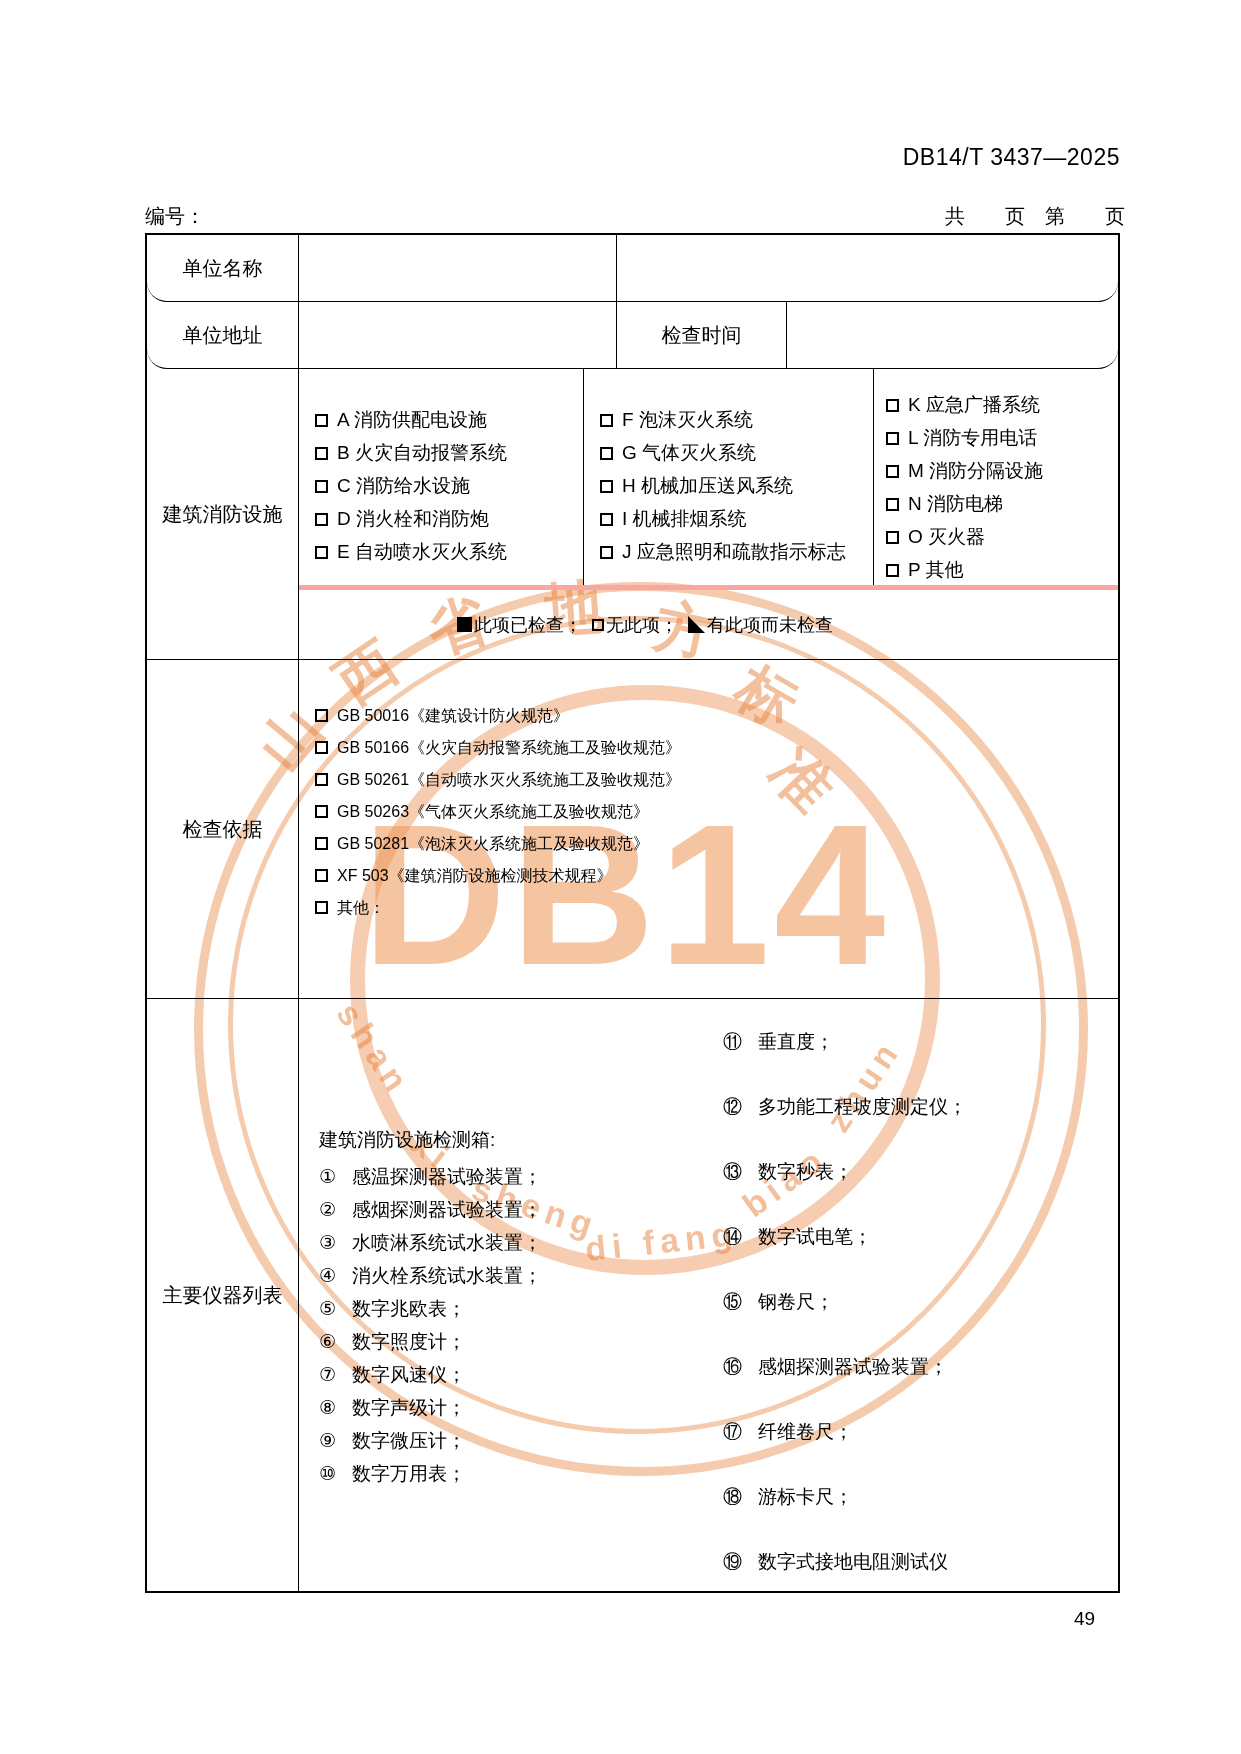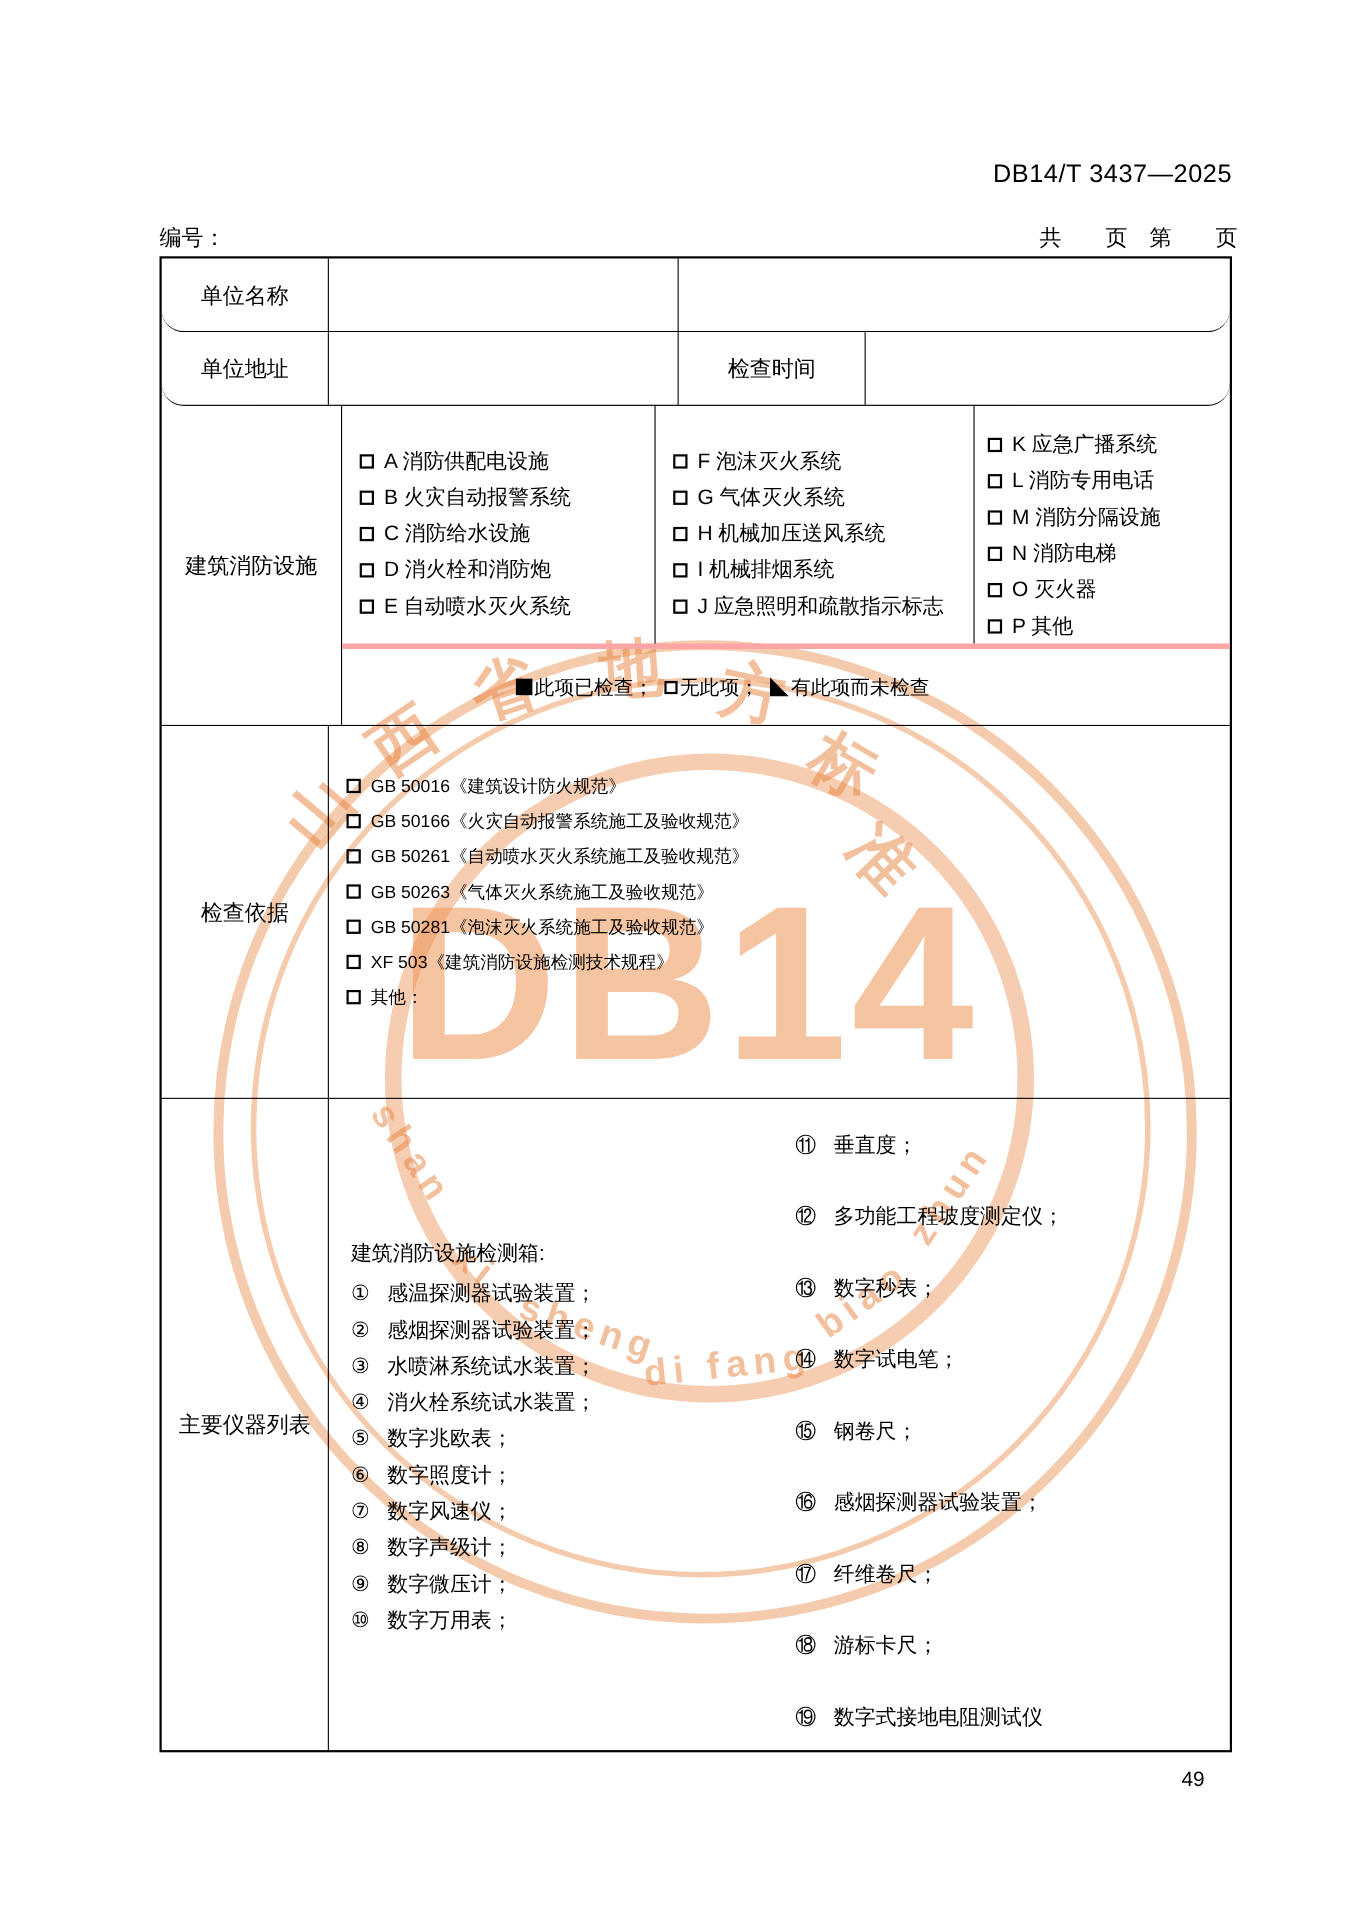--- a/index.html
+++ b/index.html
@@ -26,21 +26,21 @@
   #tbl *{box-sizing:border-box;}
   .trow{display:flex;border-bottom:1px solid #000;}
   .trow:last-child{border-bottom:none;}
   .cell{border-right:1px solid #000;}
   .cell:last-child{border-right:none;}
   .lbl{display:flex;align-items:center;justify-content:center;font-size:20px;}
   .r-info{height:67px;border-radius:20px;}
   .c-lbl1{width:152px;}  .c-val1{width:318px;}  .c-lbl2{width:170px;}  .c-val2{flex:1;}
   
   #r-fac{height:291px;align-items:stretch;}
-  #fac-label{width:164px;}
+  #fac-label{width:152px;}
   #fac-right{flex:1;display:flex;flex-direction:column;}
   #fac-cols{height:221px;display:flex;border-bottom:5px solid #fca5a5;}
   .fac-col{border-right:1px solid #000;font-size:19px;}
   .fac-col:last-child{border-right:none;}
   #fac-col-0{width:285px;padding:34px 0 0 16px;line-height:33px;}
   #fac-col-1{width:290px;padding:34px 0 0 16px;line-height:33px;}
   #fac-col-2{flex:1;padding:19px 0 0 12px;line-height:33px;}
   .chk-item{white-space:nowrap;}
   .box{display:inline-block;width:13px;height:13px;border:2px solid #000;margin-right:9px;vertical-align:-1px;}
   #fac-legend{height:69px;display:flex;align-items:center;padding-left:158px;font-size:18px;}

